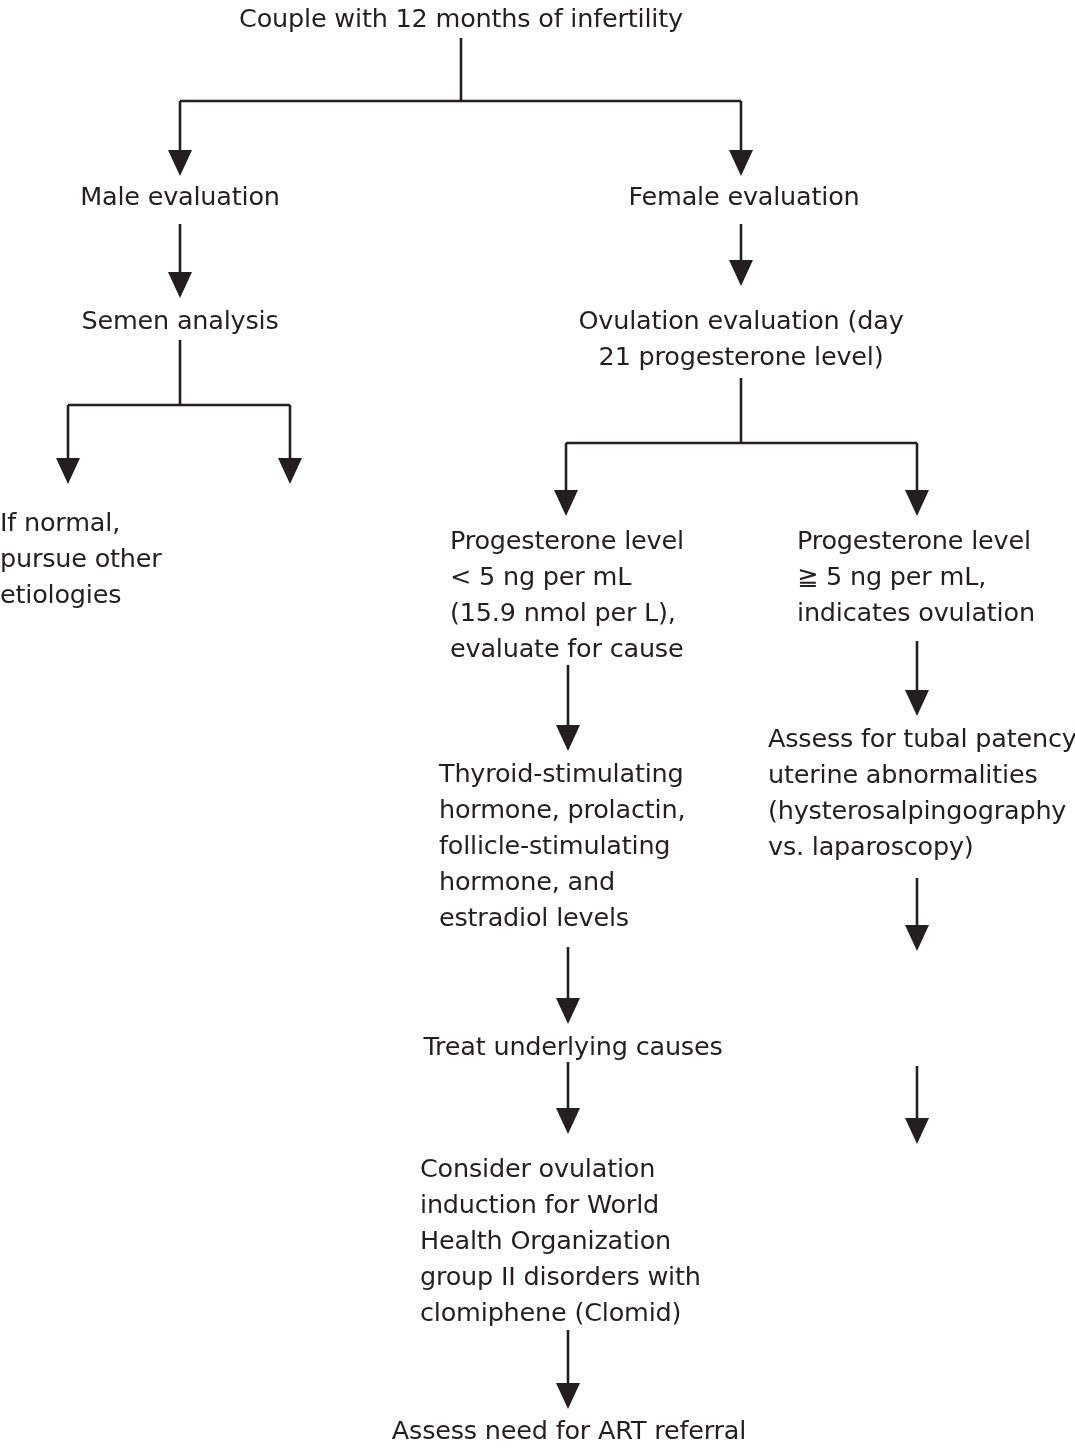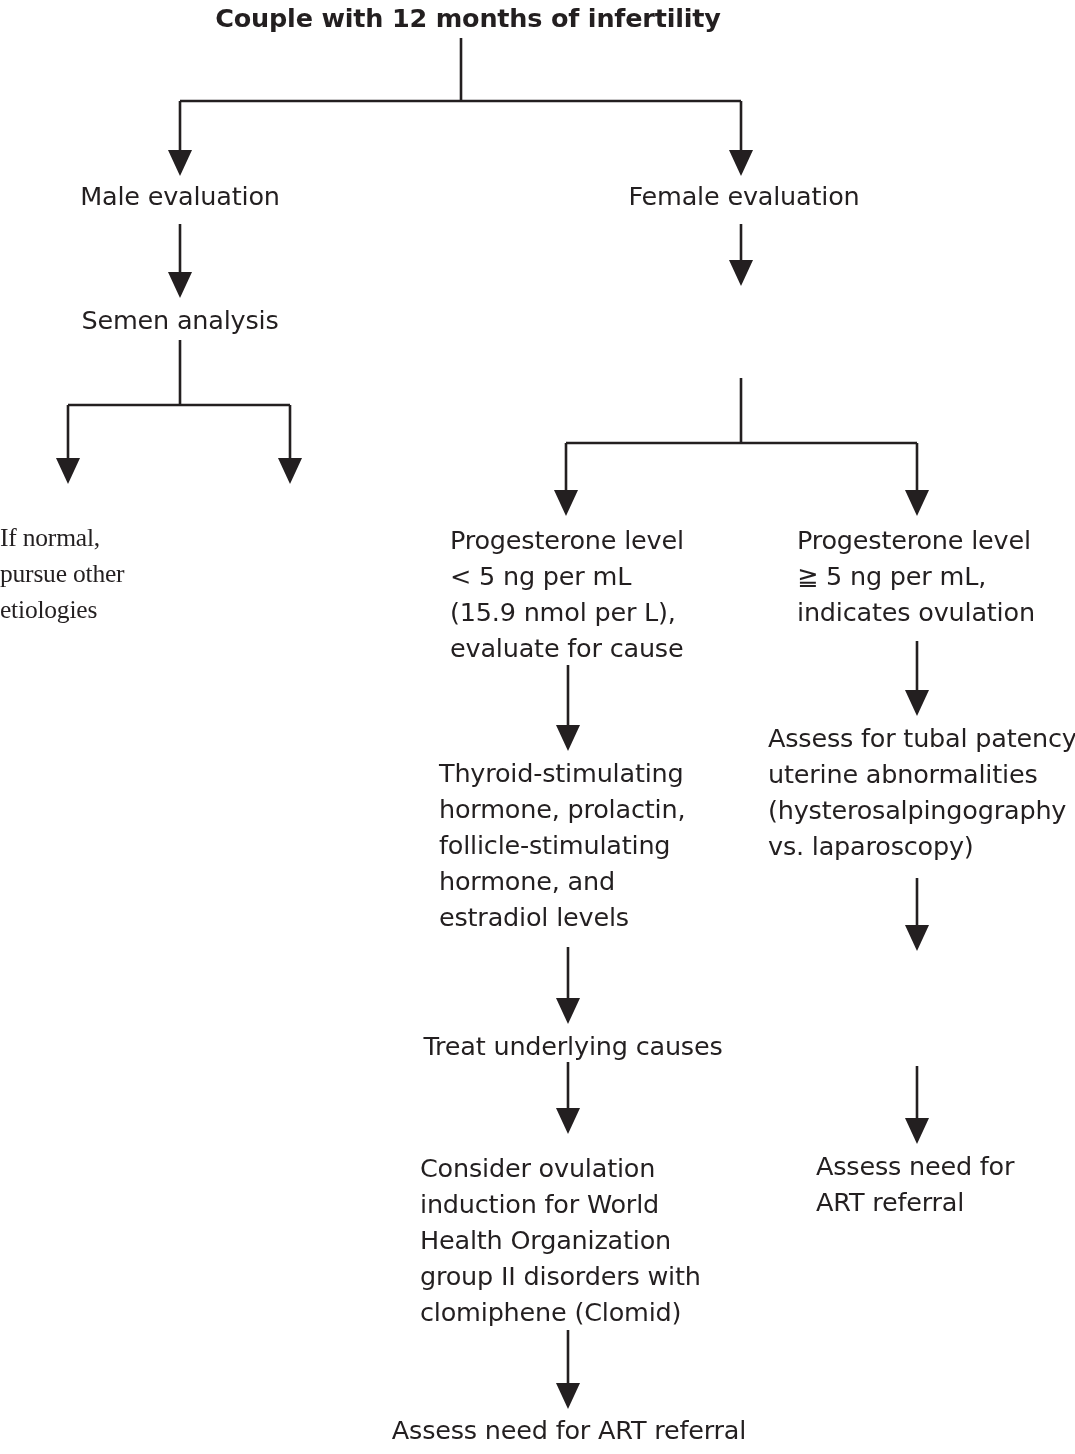--- a/index.html
+++ b/index.html
@@ -97,33 +97,35 @@
     <polygon class="head" points="905,690 929,690 917,716"></polygon>
 
     <line x1="917" y1="878" x2="917" y2="927"></line>
     <polygon class="head" points="905,925 929,925 917,951"></polygon>
 
     <line x1="917" y1="1066" x2="917" y2="1120"></line>
     <polygon class="head" points="905,1118 929,1118 917,1144"></polygon>
 
   </svg>
 
-  <div class="node center" style="left:208px; top:0px; width:520px;font-weight:bold;">Couple with 12 months of infertility</div>
+  <div class="node center" style="left:201px; top:0px; width:520px;">Couple with 12 months of infertility</div>
 
   <div class="node center" style="left:50px; top:178px; width:260px;">Male evaluation</div>
 
   <div class="node center" style="left:614px; top:178px; width:260px;">Female evaluation</div>
 
   <div class="node center" style="left:55px; top:302px; width:250px;">Semen analysis</div>
 
-  <div class="node left" style="left:0px; top:520px; width:200px;font-family:Liberation Serif, serif;">If normal,
+  <div class="node left" style="left:0px; top:504px; width:200px;">If normal,
 pursue other
 etiologies</div>
 
 
+  <div class="node center" style="left:561px; top:302px; width:360px;">Ovulation evaluation (day
+21 progesterone level)</div>
 
   <div class="node left" style="left:450px; top:522px; width:280px;">Progesterone level
 &lt; 5 ng per mL
 (15.9 nmol per L),
 evaluate for cause</div>
 
   <div class="node left" style="left:797px; top:522px; width:280px;">Progesterone level
 ≧ 5 ng per mL,
 indicates ovulation</div>
 
@@ -142,16 +144,14 @@
 clomiphene (Clomid)</div>
 
   <div class="node center" style="left:389px; top:1412px; width:360px;">Assess need for ART referral</div>
 
   <div class="node left" style="left:768px; top:720px; width:320px;">Assess for tubal patency/
 uterine abnormalities
 (hysterosalpingography
 vs. laparoscopy)</div>
 
 
-  <div class="node left" style="left:816px; top:1148px; width:250px;">Assess need for
-ART referral</div>
 
 </div>
 
 </body></html>

